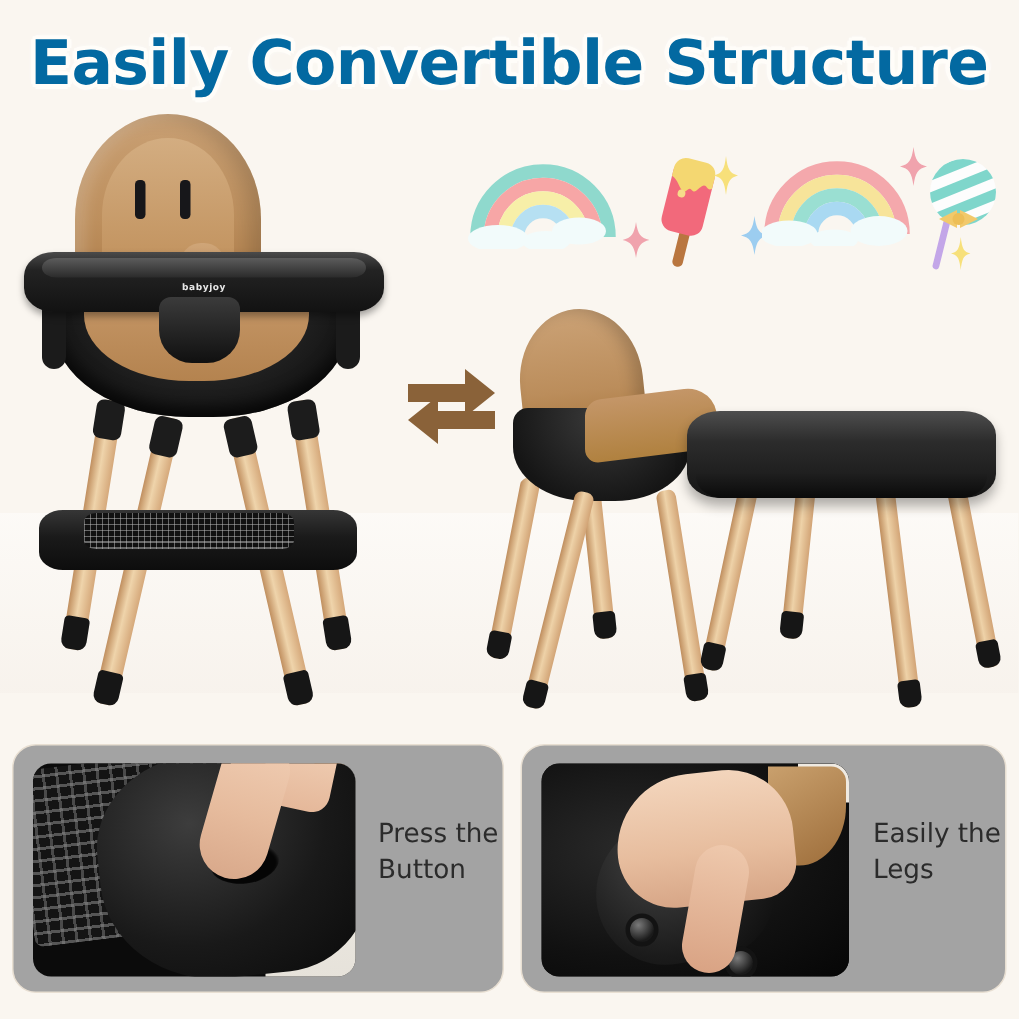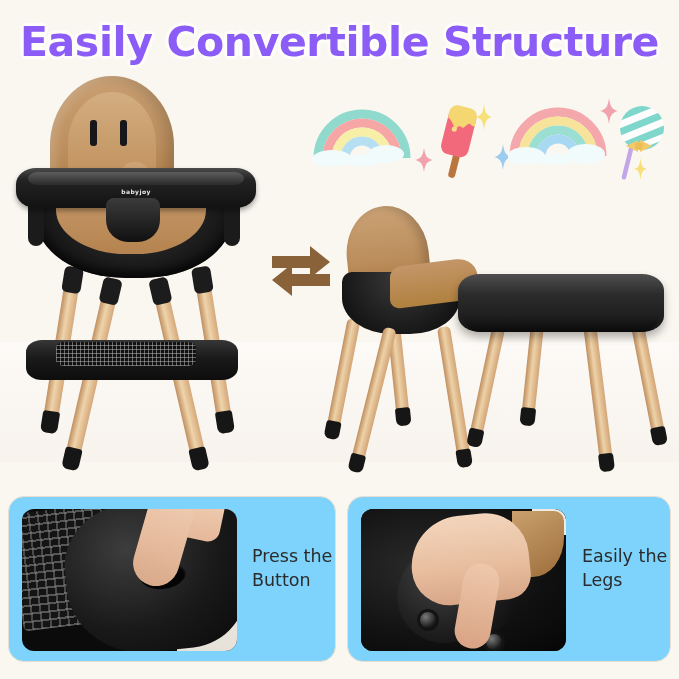--- a/index.html
+++ b/index.html
@@ -17,21 +17,21 @@
 
   
   .title{
     position:absolute;
     left:0; top:18px;
     width:679px;
     text-align:center;
     font-size:41px;
     font-weight:bold;
     letter-spacing:-0.4px;
-    color:#8b5cf6;
+    color:#0369a1;
     font-family:"DejaVu Sans", sans-serif;
     text-shadow:
        0 0 6px #fffdf9, 0 0 6px #fffdf9,
        2px 2px 0 #fffdf9, -2px 2px 0 #fffdf9,
        2px -2px 0 #fffdf9, -2px -2px 0 #fffdf9,
        3px 0 0 #fffdf9, -3px 0 0 #fffdf9,
        0 3px 0 #fffdf9, 0 -3px 0 #fffdf9;
   }
 
   
@@ -161,21 +161,21 @@
   .tbl-edge{
     position:absolute; left:6px; bottom:0; right:6px; height:16px;
     background:linear-gradient(to bottom,#1e1e1e,#0a0a0a);
     border-radius:0 0 18px 18px/0 0 14px 14px;
   }
 
   
   .cards{ position:absolute; left:0; top:496px; width:679px; height:170px; }
   .card{
     position:absolute; top:0; height:166px;
-    background:#7dd3fc;
+    background:#a3a3a3;
     border:1.5px solid #e8dfd2;
     border-radius:16px;
   }
   .card.left{ left:8px; width:328px; }
   .card.right{ left:347px; width:324px; }
 
   .photo{
     position:absolute; left:13px; top:12px; width:inherit; height:142px;
     border-radius:12px; overflow:hidden;
     background:#0b0b0b;

